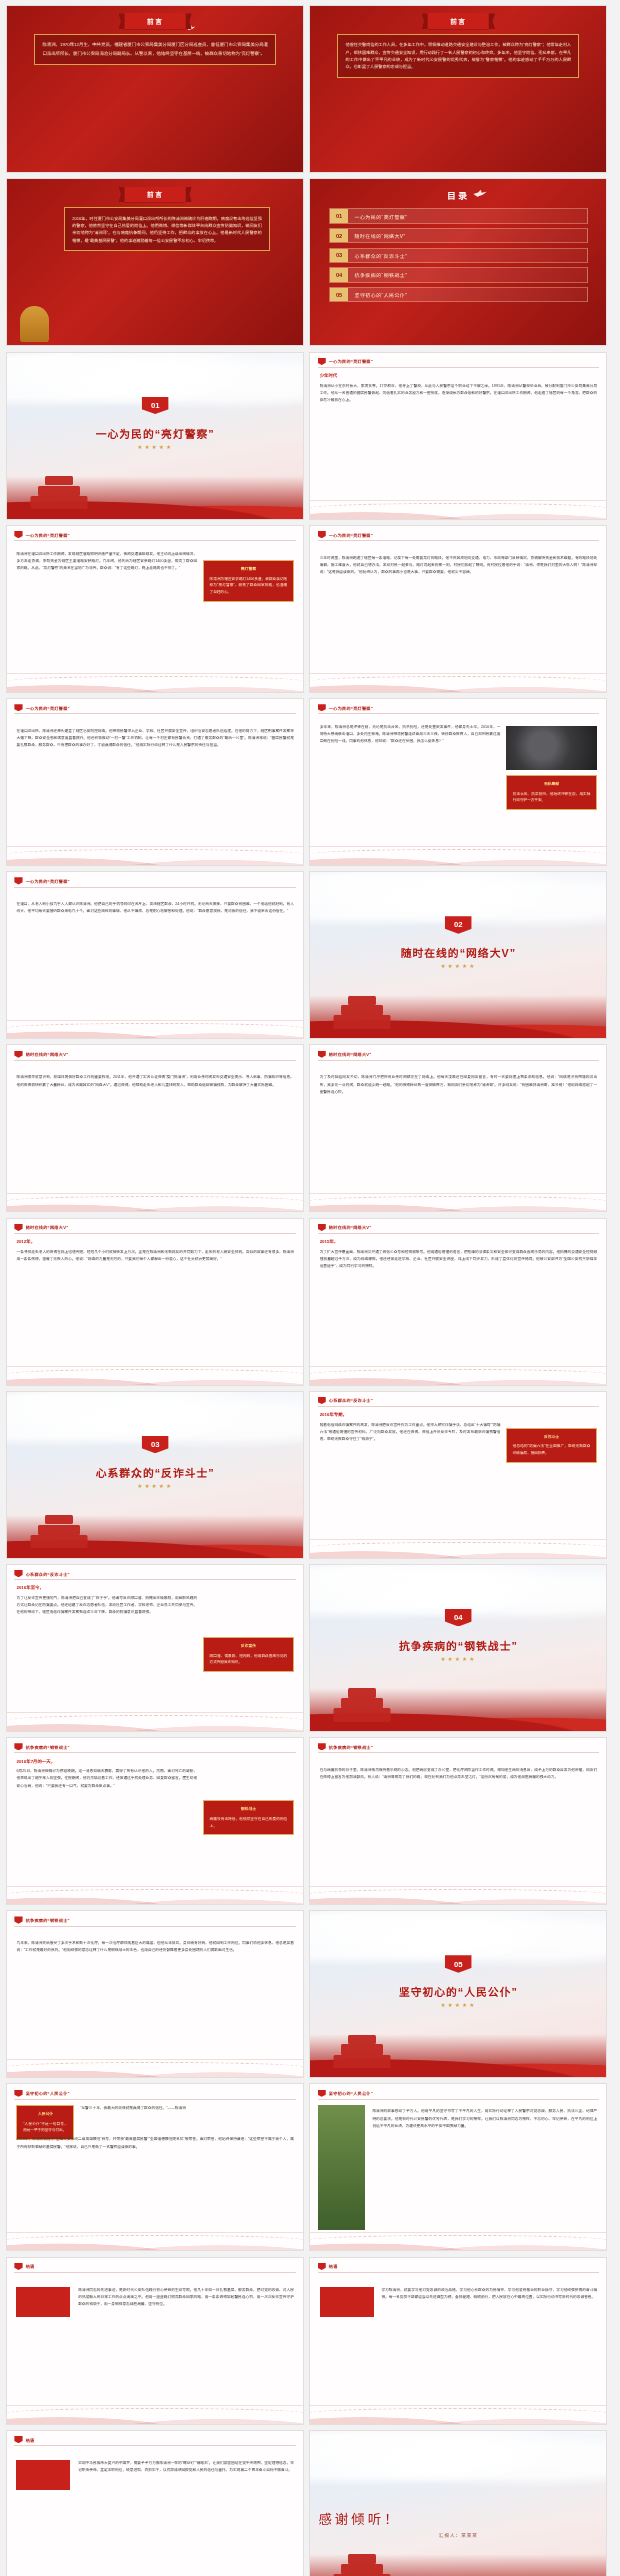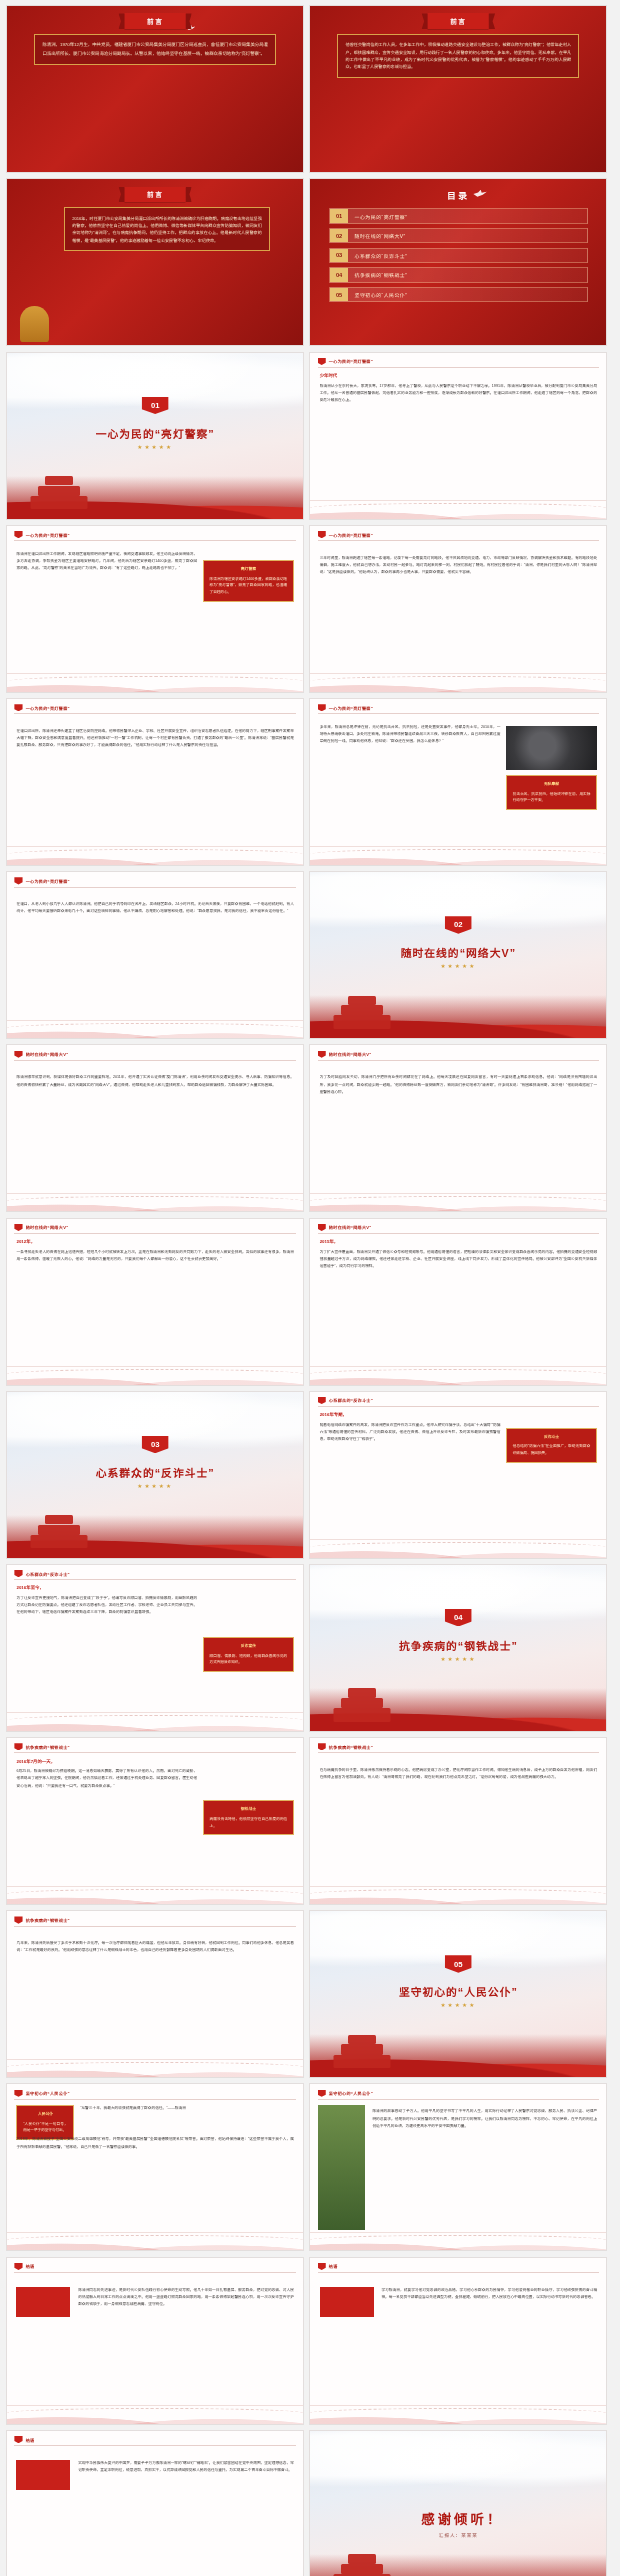--- a/index.html
+++ b/index.html
@@ -165,22 +165,22 @@
   }
   .cat-idx {
     width:18.5px; height:100%; background:#e8c170; color:#8d120e;
     display:flex;align-items:center;justify-content:center;
     font-size:5.7px;font-weight:bold;
   }
   .cat-label { color:#ffeccf; font-size:4.9px; padding-left:6.2px; letter-spacing:0.5px; }
 
   
   .thanks-main {
-    position:absolute; top:77px; left:8px; right:0; text-align:center;
-    font-size:13.4px; font-weight:bold; color:#b01b14; letter-spacing:3.1px;
+    position:absolute; top:77px; left:8px; right:0; 
+    font-size:13.4px; font-weight:normal; color:#b01b14; letter-spacing:3.1px;
   }
   .thanks-sub {
     position:absolute; top:101px; left:0; right:0; text-align:center;
     font-size:4.6px; color:#9a4b43; letter-spacing:1px;
   }
   .side-green { position:absolute; width:47px; top:20.6px; bottom:20.6px; left:7.2px;
     background: linear-gradient(180deg,#6f8f4a,#3f5f2c); }
 </style>
 </head>
 <body>

